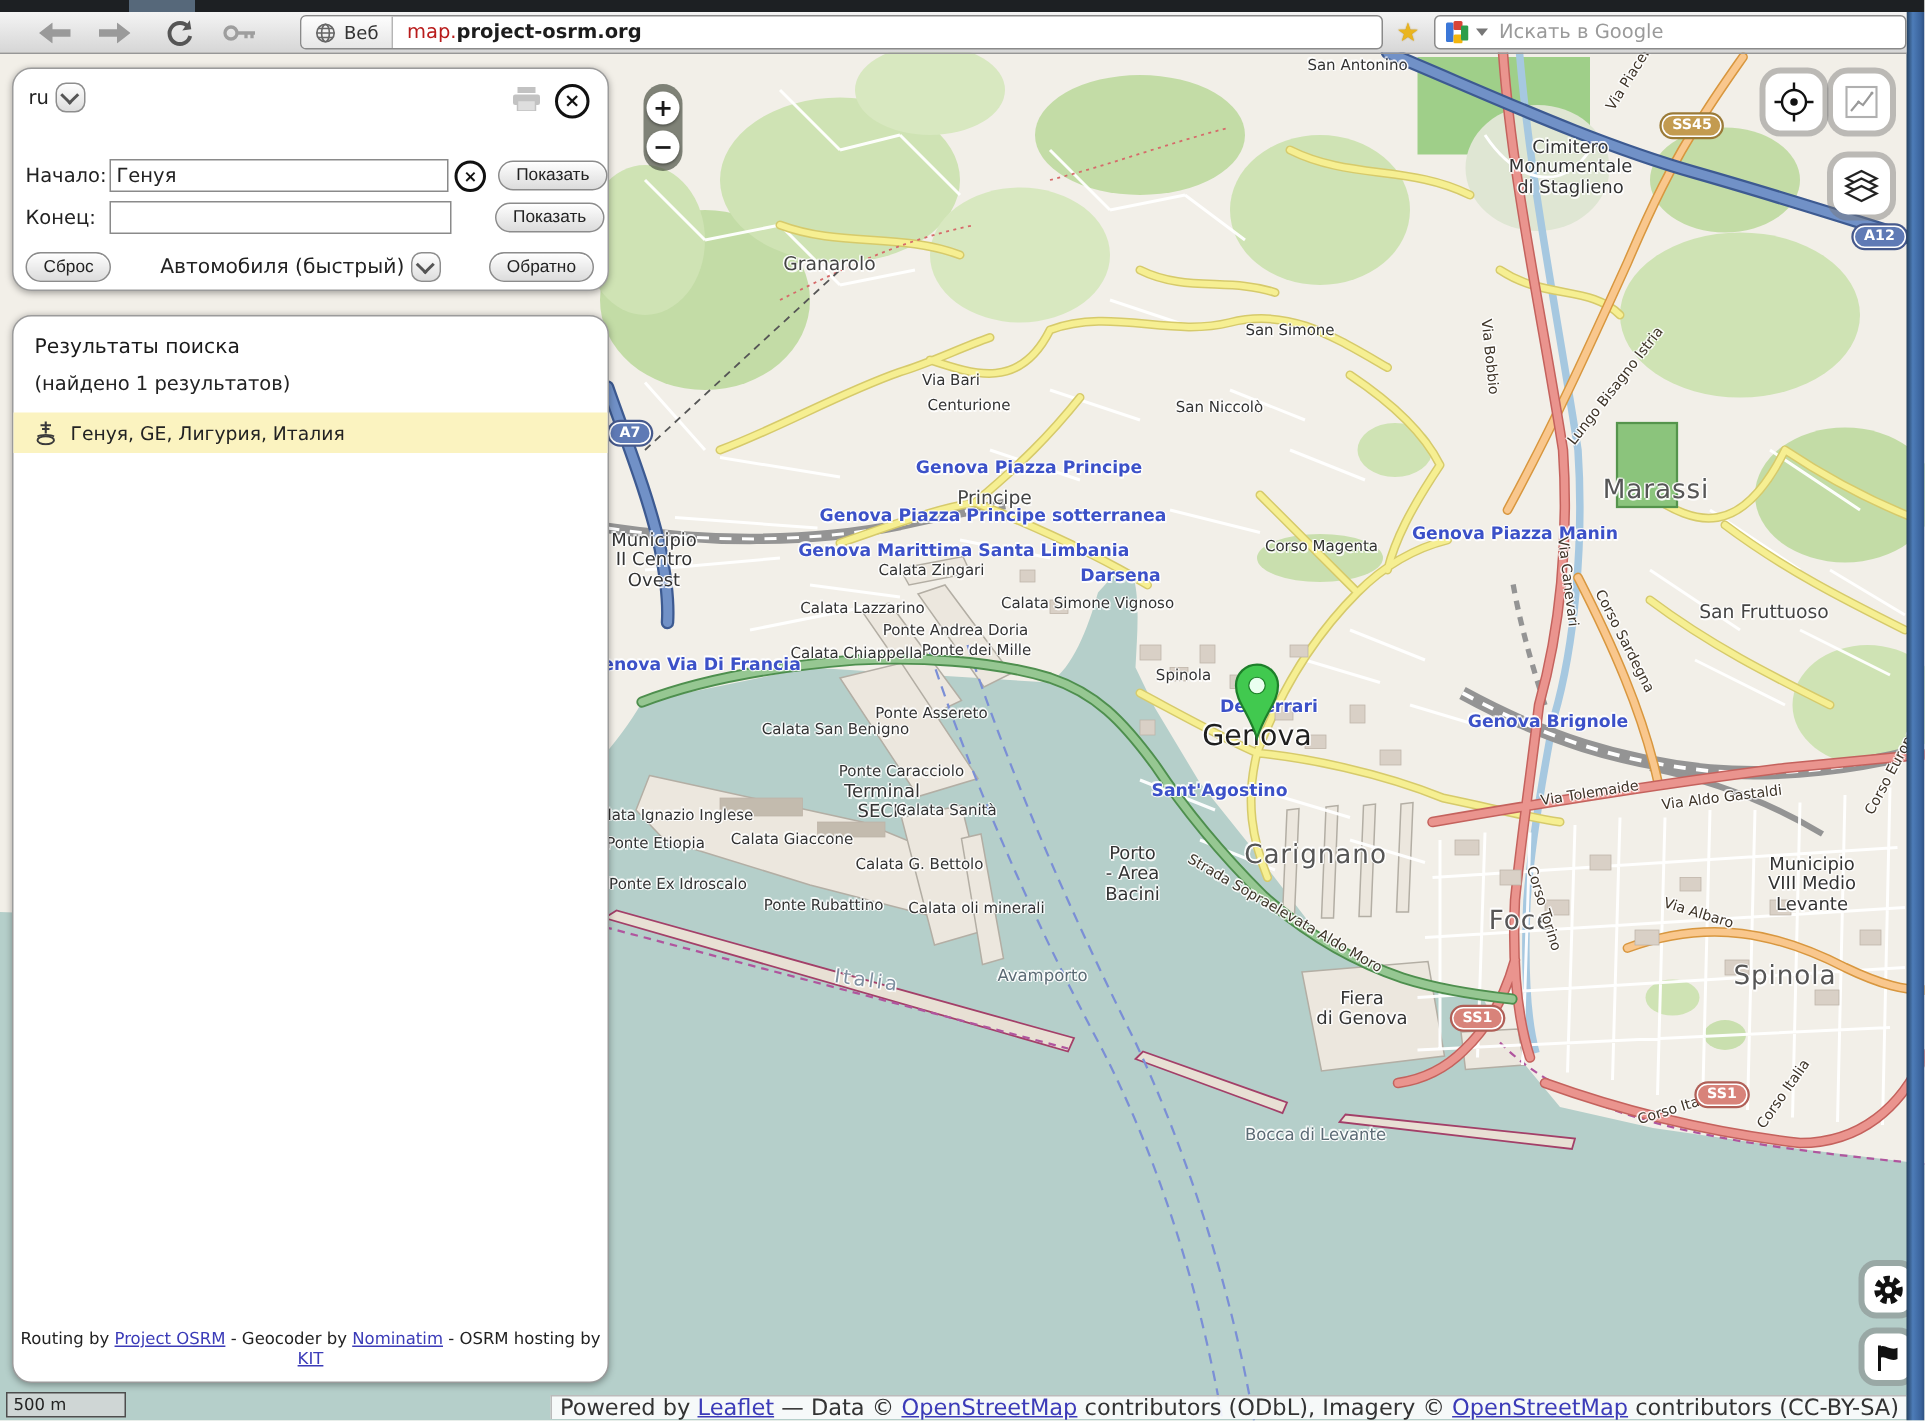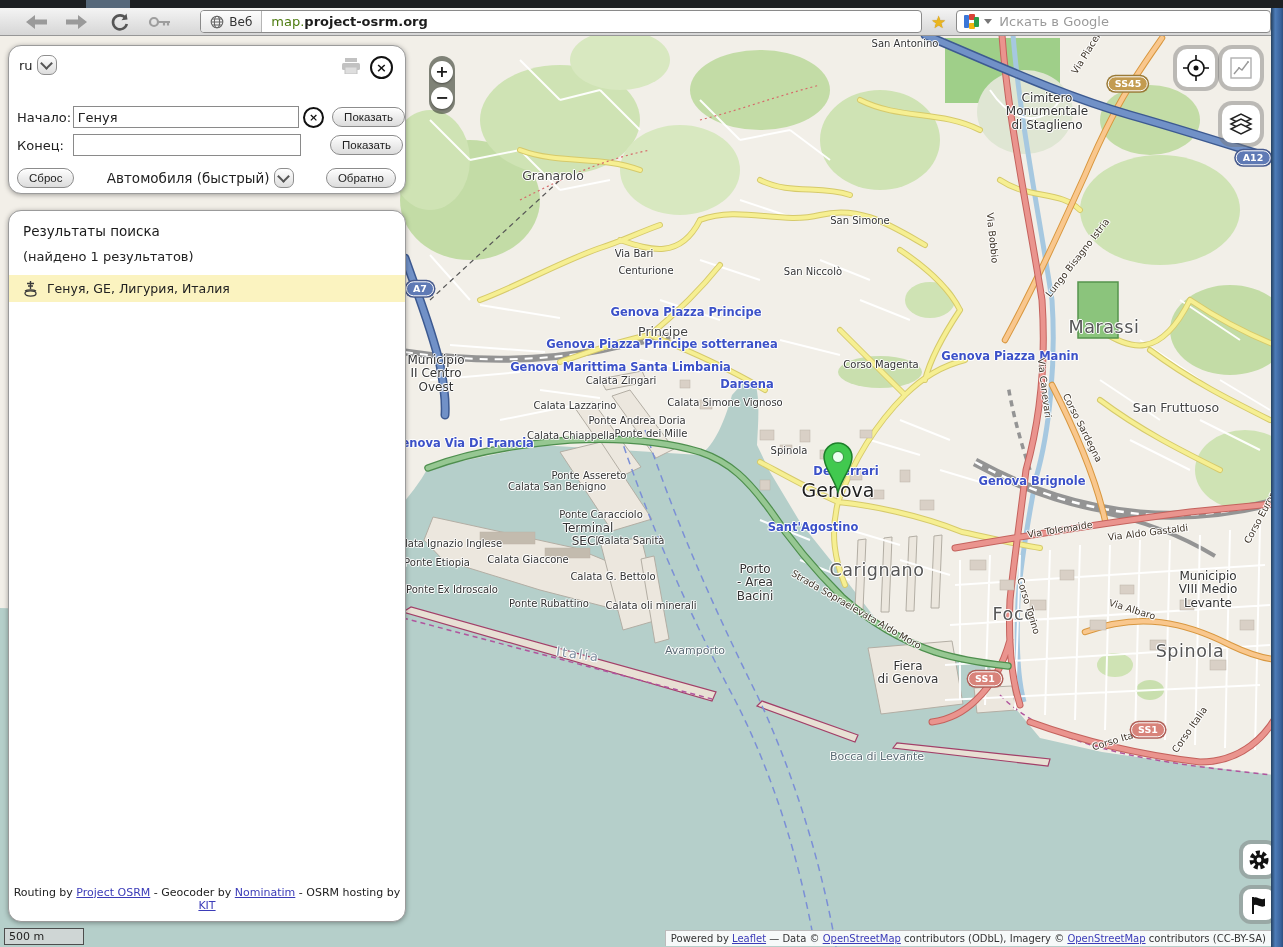--- a/index.html
+++ b/index.html
@@ -9,21 +9,21 @@
   #titlebar .tab-seg{position:absolute;left:86px;top:0;width:44px;height:8px;background:#56687a;}
   #toolbar{position:absolute;top:8px;left:0;width:1271px;height:27px;z-index:40;
     background:linear-gradient(#f4f4f4,#d6d6d6);border-bottom:1px solid #979797;
     display:flex;align-items:center;}
   .navbtn{width:30px;height:22px;display:flex;align-items:center;justify-content:center;cursor:pointer;}
   #urlbox{display:flex;align-items:center;height:21px;background:#fff;border:1px solid #8a8a8a;
     border-radius:4px;margin-left:26px;width:730px;overflow:hidden;}
   #web-chip{display:flex;align-items:center;gap:5px;height:100%;padding:0 9px;
     background:linear-gradient(#fdfdfd,#e7e7e7);border-right:1px solid #b5b5b5;font-size:12px;color:#333;cursor:pointer;}
   #url-text{padding:0 9px;font-size:13px;white-space:nowrap;cursor:text;}
-  #url-text .pfx{color:#4d7c0f;}
+  #url-text .pfx{color:#b91c1c;}
   #url-text .host{color:#1c1c1c;font-weight:bold;}
   #star{margin-left:9px;font-size:17px;color:#eab51e;text-shadow:0 0 1px #b07c00;cursor:pointer;}
   #searchbox{display:flex;align-items:center;gap:5px;height:21px;background:#fff;border:1px solid #8a8a8a;
     border-radius:4px;margin-left:10px;width:303px;padding:0 7px;}
   #searchbox input{border:none;outline:none;flex:1;font-size:13px;color:#333;
     font-family:"DejaVu Sans",sans-serif;background:transparent;}
   #searchbox input::placeholder{color:#9a9a9a;}
   .chev-down{width:0;height:0;border-left:4px solid transparent;border-right:4px solid transparent;
     border-top:5px solid #777;}
   #win-edge{position:absolute;top:8px;right:0;width:12px;height:939px;z-index:38;
@@ -61,21 +61,21 @@
   #btn-locate{left:1177px;top:49px;width:38px;height:38px;}
   #btn-elevation{left:1222px;top:49px;width:38px;height:38px;}
   #btn-layers{left:1222px;top:105px;width:38px;height:38px;}
   #btn-config{left:1243px;top:844px;width:31px;height:31px;border-radius:8px;}
   #btn-flag{left:1243px;top:889px;width:31px;height:31px;border-radius:8px;}
   #scalebar{position:absolute;left:4px;top:928px;width:74px;height:15px;z-index:10;
     background:rgba(216,216,216,.75);border:1px solid #4d4d4d;font-size:11px;color:#222;
     padding-left:4px;line-height:15px;}
   #attribution{position:absolute;right:12px;top:930px;height:15px;z-index:10;
     background:rgba(255,255,255,.88);border:1px solid #bbb;border-right:none;border-bottom:none;
-    font-size:10px;color:#333;padding:0 5px;line-height:15px;white-space:nowrap;}
+    font-size:15px;color:#333;padding:0 5px;line-height:15px;white-space:nowrap;}
   #attribution a,.plink{color:#3b3bb8;text-decoration:underline;cursor:pointer;}
   
   .panel-box{position:absolute;left:8px;width:396px;background:#fff;border:1px solid #9b9b9b;
     border-radius:13px;box-shadow:0 1px 5px rgba(0,0,0,.35);z-index:20;}
   #box-top{top:45px;height:147px;}
   #box-results{top:210px;height:710px;}
   #lang-row{position:absolute;top:9px;left:10px;display:flex;align-items:center;gap:4px;}
   #lang-label{font-size:13px;color:#222;}
   .mini-drop{width:18px;height:18px;border:1px solid #8e8e8e;border-radius:7px;
     background:linear-gradient(#fff,#ddd);display:flex;align-items:center;justify-content:center;cursor:pointer;}
@@ -258,33 +258,33 @@
     <div class="map-label road" style="left: 1262px; top: 515px; transform: translate(-50%, -50%) rotate(-62deg);">Corso Europa</div>
     <div class="map-label road" style="left: 1148px; top: 533px; transform: translate(-50%, -50%) rotate(-7deg);">Via Aldo Gastaldi</div>
     <div class="map-label road" style="left: 1060px; top: 530px; transform: translate(-50%, -50%) rotate(-9deg);">Via Tolemaide</div>
     <div class="map-label station" style="left: 1032px; top: 481px; transform: translate(-50%, -50%);">Genova Brignole</div>
     <div class="map-label station" style="left: 846px; top: 471px; transform: translate(-50%, -50%);">De Ferrari</div>
     <div class="map-label city" style="left: 838px; top: 491px; transform: translate(-50%, -50%);">Genova</div>
     <div class="map-label sm" style="left: 789px; top: 451px; transform: translate(-50%, -50%);">Spinola</div>
     <div class="map-label md" style="left: 663px; top: 332px; transform: translate(-50%, -50%);">Principe</div>
     <div class="map-label station" style="left: 686px; top: 312px; transform: translate(-50%, -50%);">Genova Piazza Principe</div>
     <div class="map-label station" style="left: 662px; top: 344px; transform: translate(-50%, -50%);">Genova Piazza Principe sotterranea</div>
-    <div class="map-label station" style="left: 612px; top: 367px; transform: translate(-50%, -50%); padding-left: 17px;">Genova Marittima Santa Limbania</div>
+    <div class="map-label station" style="left: 634px; top: 367px; transform: translate(-50%, -50%); padding-left: 17px;">Genova Marittima Santa Limbania</div>
     <div class="map-label station" style="left: 747px; top: 384px; transform: translate(-50%, -50%);">Darsena</div>
     <div class="map-label mdc" style="left: 436px; top: 374px; transform: translate(-50%, -50%);">Municipio
 II Centro
 Ovest</div>
     <div class="map-label station" style="left: 463px; top: 443px; transform: translate(-50%, -50%);">Genova Via Di Francia</div>
     <div class="map-label sm" style="left: 621px; top: 381px; transform: translate(-50%, -50%);">Calata Zingari</div>
     <div class="map-label sm" style="left: 575px; top: 406px; transform: translate(-50%, -50%);">Calata Lazzarino</div>
     <div class="map-label sm" style="left: 637px; top: 421px; transform: translate(-50%, -50%);">Ponte Andrea Doria</div>
     <div class="map-label sm" style="left: 651px; top: 434px; transform: translate(-50%, -50%);">Ponte dei Mille</div>
     <div class="map-label sm" style="left: 725px; top: 403px; transform: translate(-50%, -50%);">Calata Simone Vignoso</div>
     <div class="map-label sm" style="left: 571px; top: 436px; transform: translate(-50%, -50%);">Calata Chiappella</div>
-    <div class="map-label sm" style="left: 565px; top: 476px; transform: translate(-50%, -50%); padding-left: 48px;">Ponte Assereto</div>
+    <div class="map-label sm" style="left: 597px; top: 476px; transform: translate(-50%, -50%); padding-left: 48px;">Ponte Assereto</div>
     <div class="map-label sm" style="left: 557px; top: 487px; transform: translate(-50%, -50%);">Calata San Benigno</div>
     <div class="map-label sm" style="left: 601px; top: 515px; transform: translate(-50%, -50%);">Ponte Caracciolo</div>
     <div class="map-label mdc" style="left: 588px; top: 535px; transform: translate(-50%, -50%);">Terminal
 SECH</div>
     <div class="map-label sm" style="left: 631px; top: 541px; transform: translate(-50%, -50%);">Calata Sanità</div>
     <div class="map-label sm" style="left: 447px; top: 544px; transform: translate(-50%, -50%);">Calata Ignazio Inglese</div>
     <div class="map-label sm" style="left: 437px; top: 563px; transform: translate(-50%, -50%);">Ponte Etiopia</div>
     <div class="map-label sm" style="left: 528px; top: 560px; transform: translate(-50%, -50%);">Calata Giaccone</div>
     <div class="map-label sm" style="left: 452px; top: 590px; transform: translate(-50%, -50%);">Ponte Ex Idroscalo</div>
     <div class="map-label sm" style="left: 549px; top: 604px; transform: translate(-50%, -50%);">Ponte Rubattino</div>

